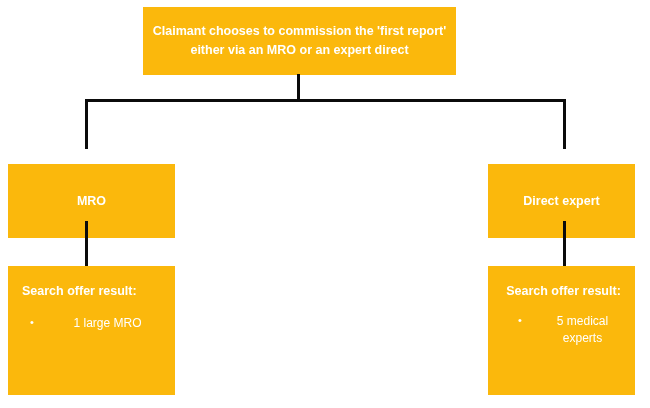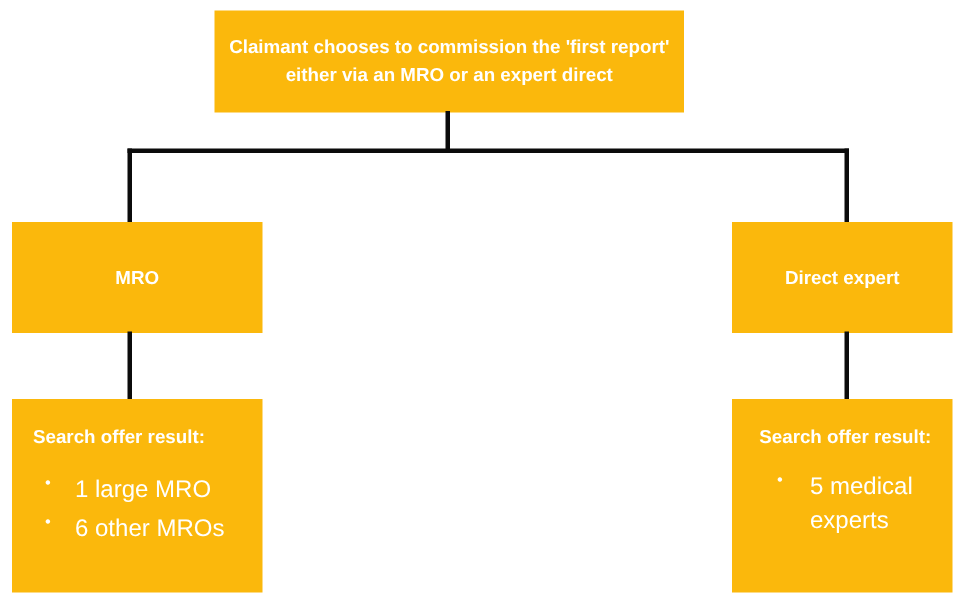--- a/index.html
+++ b/index.html
@@ -31,21 +31,21 @@
     display: flex;
     align-items: center;
     justify-content: center;
     text-align: center;
     font-weight: bold;
     font-size: 12.5px;
     line-height: 1.55;
     padding: 0 3px;
   }
   .node-branch {
-    top: 148px;
+    top: 164px;
     height: 74px;
     display: flex;
     align-items: center;
     justify-content: center;
     font-weight: bold;
     font-size: 12.5px;
   }
   .node-branch.left  { left: 8px;   width: 167px; }
   .node-branch.right { left: 488px; width: 147px; }
 
@@ -63,22 +63,23 @@
     line-height: 1.2;
     margin: 0 0 4px 4px;
   }
   .node-result.right .result-heading {
     text-align: center;
   }
   .bullet-list {
     list-style: none;
     margin: 16px 0 0 0;
     padding: 0;
-    font-size: 16px;
+    font-size: 12px;
     line-height: 1.45;
+    text-align: center;
   }
   .node-result.right .bullet-list {
     margin-top: 14px;
   }
   .bullet-item {
     position: relative;
     padding-left: 32px;
     margin-bottom: 3px;
   }
   .node-result.right .bullet-item {
@@ -122,21 +123,20 @@
 
   <div class="node node-branch right">Direct expert</div>
 
   <div class="conn conn-mid-left"></div>
   <div class="conn conn-mid-right"></div>
 
   <div class="node node-result left">
     <div class="result-heading">Search offer result:</div>
     <ul class="bullet-list">
       <li class="bullet-item">1 large MRO</li>
-      <li class="bullet-item">6 other MROs</li>
     </ul>
   </div>
 
   <div class="node node-result right">
     <div class="result-heading">Search offer result:</div>
     <ul class="bullet-list">
       <li class="bullet-item">5 medical experts</li>
     </ul>
   </div>
 

